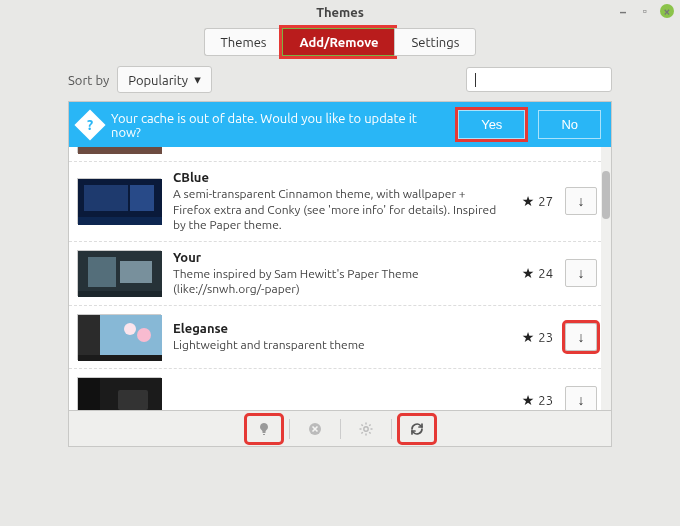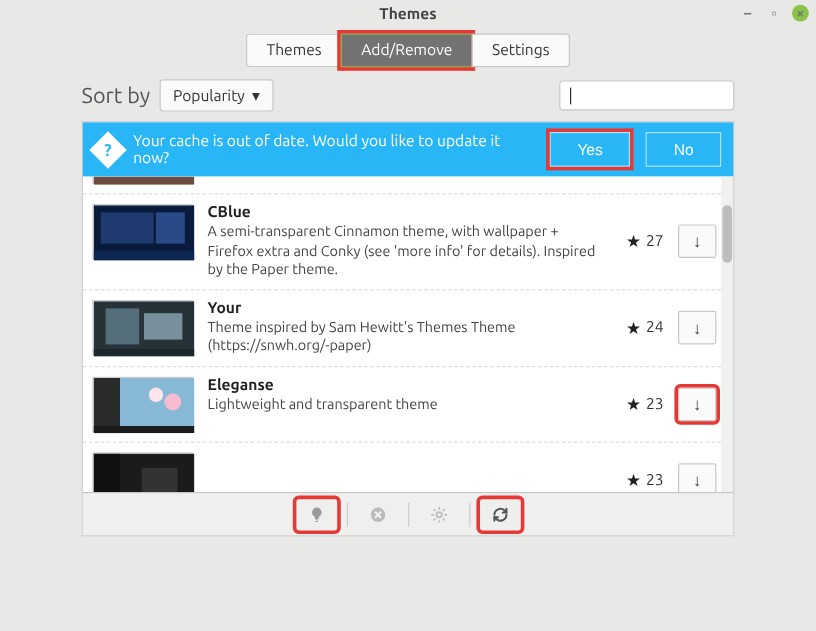--- a/index.html
+++ b/index.html
@@ -30,30 +30,30 @@
   .tab {
     padding: 6px 16px;
     background: #fafafa;
     border: 1px solid #c8c8c6;
     border-right: none;
     font-size: 13px;
     cursor: pointer;
   }
   .tab:first-child { border-radius: 3px 0 0 3px; }
   .tab:last-child  { border-right: 1px solid #c8c8c6; border-radius: 0 3px 3px 0; }
-  .tab.active { background: #737373; color: #fff; border-color: #7cb342; }
+  .tab.active { background: #b91c1c; color: #fff; border-color: #7cb342; font-weight: bold; }
   .highlight-red { outline: 3px solid #e53935; outline-offset: 0; }
 
   .toolbar {
     display: flex;
     align-items: center;
     padding: 0 68px 8px 68px;
     gap: 8px;
   }
-  .sort-label { color: #555; font-size: 18px; }
+  .sort-label { color: #555; font-size: 13px; }
   .sort-select {
     display: flex; align-items: flex-end; gap: 6px;
     padding: 5px 10px;
     background: #fafafa;
     border: 1px solid #c8c8c6;
     border-radius: 3px;
     font-size: 13px;
     cursor: pointer;
   }
   .spacer { flex: 1; }
@@ -101,21 +101,21 @@
     cursor: pointer;
   }
   .banner-btn.first { margin-right: 3px; }
 
   .list { flex: 1; overflow: hidden; position: relative; }
   .scroll-track { position: absolute; right: 0; top: 0; bottom: 0; width: 10px; background: #f0f0ee; }
   .scroll-thumb { position: absolute; right: 1px; top: 24px; width: 8px; height: 48px; background: #bdbdbd; border-radius: 4px; }
 
   .row {
     display: flex;
-    align-items: flex-start;
+    align-items: center;
     padding: 8px 14px 8px 8px;
     border-top: 1px dashed #ddd;
     gap: 12px;
   }
   .row.partial-top { padding-top: 0; height: 16px; overflow: hidden; align-items: flex-end; border-top: none; }
   .thumb {
     width: 84px; height: 46px;
     flex-shrink: 0;
     border: 1px solid #ccc;
     display: block;
@@ -250,21 +250,21 @@
         <div class="thumb">
           <svg width="84" height="46">
               <rect width="84" height="46" fill="#263238"></rect>
               <rect x="10" y="6" width="28" height="30" fill="#546e7a"></rect>
               <rect x="42" y="10" width="32" height="22" fill="#78909c"></rect>
               <rect x="0" y="40" width="84" height="6" fill="#1c272c"></rect>
             </svg>
         </div>
         <div class="info">
           <div class="tname">Your</div>
-          <div class="tdesc">Theme inspired by Sam Hewitt's Themes Theme (https://snwh.org/-paper)</div>
+          <div class="tdesc">Theme inspired by Sam Hewitt's Paper Theme (like://snwh.org/-paper)</div>
         </div>
         <div class="rating">
           <span class="star">★</span>
           <span>24</span>
         </div>
         <div class="dl-btn">↓</div>
       </div>
 
       <div class="row">
         <div class="thumb">

